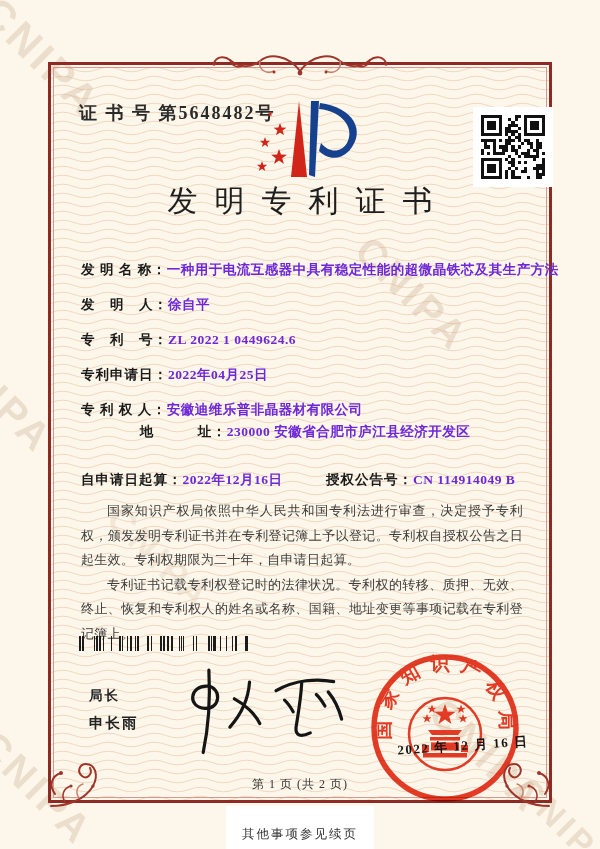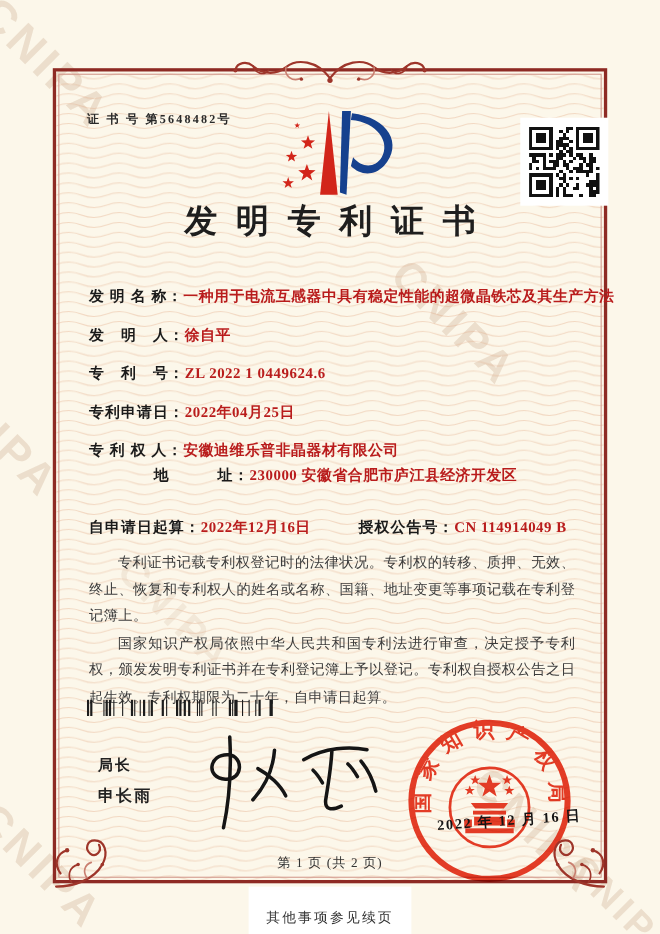--- a/index.html
+++ b/index.html
@@ -21,31 +21,31 @@
   
   .frame{
     position:absolute;left:48px;top:62px;width:498px;height:735px;
     border:3px solid #8e2a24;z-index:1;
   }
   .frame-inner{
     position:absolute;inset:2px;border:1px solid #d29a8e;pointer-events:none;
   }
   .waves{position:absolute;inset:0;width:100%;height:100%;pointer-events:none;}
   
-  .certno{position:absolute;left:28px;top:36px;font-size:11px;letter-spacing:2px;color:#2a2a2a;font-weight:600;font-family:Liberation Serif, serif;}
+  .certno{position:absolute;left:28px;top:36px;font-size:18px;letter-spacing:2px;color:#2a2a2a;font-weight:600;font-family:Liberation Serif, serif;}
   .logo{position:absolute;left:184px;top:32px;width:136px;height:88px;}
   .qrbox{position:absolute;left:422px;top:42px;width:80px;height:80px;background:#fff;display:flex;align-items:center;justify-content:center;}
   .title{
     position:absolute;left:0;top:116px;width:100%;text-align:center;
-    font-size:30px;font-weight:700;letter-spacing:17px;text-indent:17px;color:#1e1e1e;
+    font-size:30px;font-weight:400;letter-spacing:17px;text-indent:17px;color:#1e1e1e;
   }
   .fields{position:absolute;left:30px;top:196px;right:20px;font-size:13.5px;}
   .frow{position:absolute;left:0;right:0;white-space:nowrap;}
   .lbl{display:inline-block;white-space:pre;color:#1a1a1a;font-weight:600;letter-spacing:1px;}
-  .val{font-weight:700;color:#b91c1c;letter-spacing:.5px;}
+  .val{font-weight:700;color:#6d28d9;letter-spacing:.5px;}
   .grant2{position:absolute;left:245px;top:0;}
   .paras{position:absolute;left:30px;right:26px;top:434px;font-size:13px;line-height:24.5px;color:#3c3c3c;text-align:justify;letter-spacing:.3px;}
   .paras p{margin:0;text-indent:2em;}
   .barcode{position:absolute;left:28px;top:571px;width:172px;height:15px;}
   .director{position:absolute;left:38px;top:622px;font-family:"Liberation Sans","DejaVu Sans",sans-serif;font-weight:700;color:#222;}
   .director .t{font-size:13.5px;letter-spacing:2px;}
   .director .n{font-size:14.5px;letter-spacing:2px;margin-top:9px;}
   .sig{position:absolute;left:118px;top:596px;width:200px;height:96px;}
   .seal{position:absolute;left:314px;top:583px;width:160px;height:160px;mix-blend-mode:multiply;opacity:.94;}
   .sealdate{
@@ -392,22 +392,22 @@
     <div class="frow" style="top:162px;text-align:center;">
       <span class="lbl">地　　　址：</span><span class="val">230000 安徽省合肥市庐江县经济开发区</span>
     </div>
     <div class="frow" style="top:210px;">
       <span><span class="lbl">自申请日起算：</span><span class="val">2022年12月16日</span></span>
       <span class="grant2"><span class="lbl">授权公告号：</span><span class="val">CN 114914049 B</span></span>
     </div>
   </div>
 
   <div class="paras">
+    <p>国家知识产权局依照中华人民共和国专利法进行审查，决定授予专利权，颁发发明专利证书并在专利登记簿上予以登记。专利权自授权公告之日起生效。专利权期限为二十年，自申请日起算。</p>
     <p>专利证书记载专利权登记时的法律状况。专利权的转移、质押、无效、终止、恢复和专利权人的姓名或名称、国籍、地址变更等事项记载在专利登记簿上。</p>
-    <p>国家知识产权局依照中华人民共和国专利法进行审查，决定授予专利权，颁发发明专利证书并在专利登记簿上予以登记。专利权自授权公告之日起生效。专利权期限为二十年，自申请日起算。</p>
   </div>
 
   <svg id="barcode" class="barcode" viewBox="0 0 172 15" preserveAspectRatio="none">
       <rect x="0" y="0" width="2" height="15" fill="#1c1c1c"></rect>
       <rect x="3" y="0" width="2" height="15" fill="#1c1c1c"></rect>
       <rect x="15" y="0" width="1" height="15" fill="#1c1c1c"></rect>
       <rect x="17" y="0" width="2" height="15" fill="#1c1c1c"></rect>
       <rect x="20" y="0" width="2" height="15" fill="#1c1c1c"></rect>
       <rect x="24" y="0" width="1" height="15" fill="#1c1c1c"></rect>
       <rect x="32" y="0" width="1" height="15" fill="#1c1c1c"></rect>

